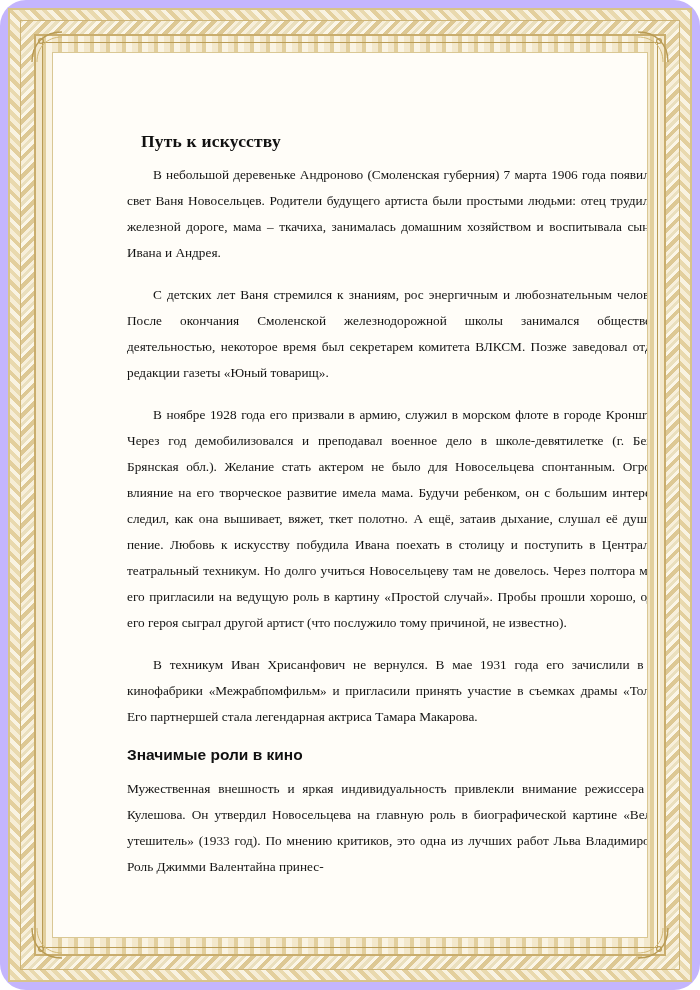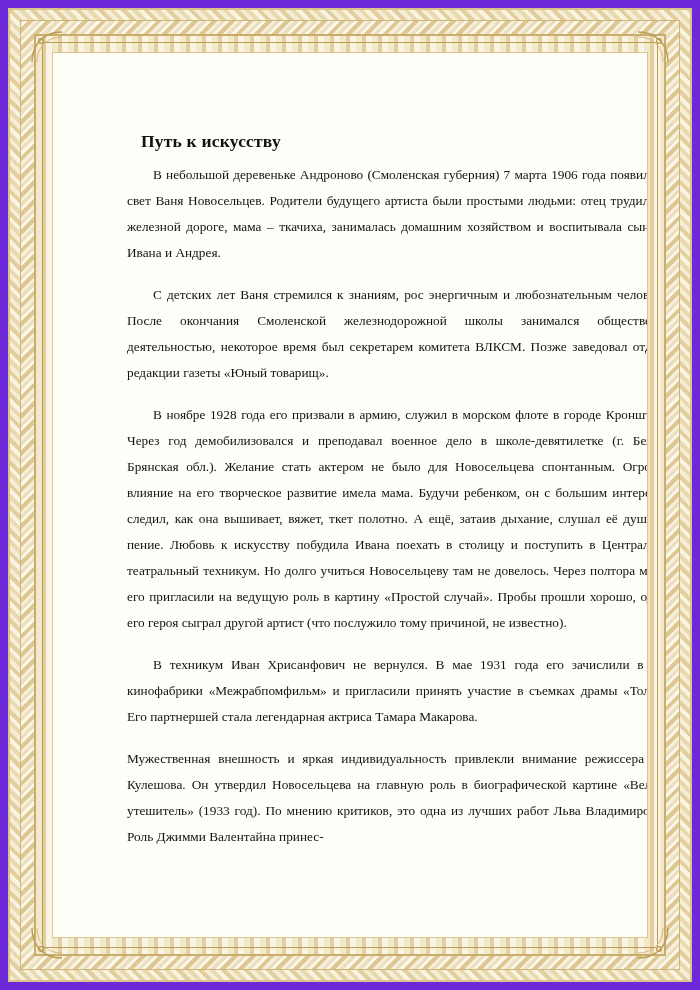--- a/index.html
+++ b/index.html
@@ -13,21 +13,22 @@
     font-family: "Liberation Serif", serif;
     overflow: hidden;
   }
 
   
   .page {
     position: relative;
     width: 700px;
     height: 990px;
     box-sizing: border-box;
-    background: #6d28d9;
+    background: #c4b5fd;
+    border-radius: 26px;
   }
 
   .border-outer {
     position: absolute;
     left: 8px;
     top: 8px;
     right: 8px;
     bottom: 8px;
     box-sizing: border-box;
     border: 2px solid #d8c48a;
@@ -198,18 +199,19 @@
       <h1 class="doc-title">Путь к искусству</h1>
 
       <p class="para">В небольшой деревеньке Андроново (Смоленская губерния) 7 марта 1906 года появился на свет Ваня Новосельцев. Родители будущего артиста были простыми людьми: отец трудился на железной дороге, мама – ткачиха, занималась домашним хозяйством и воспитывала сыновей: Ивана и Андрея.</p>
 
       <p class="para">С детских лет Ваня стремился к знаниям, рос энергичным и любознательным человеком. После окончания Смоленской железнодорожной школы занимался общественной деятельностью, некоторое время был секретарем комитета ВЛКСМ. Позже заведовал отделом редакции газеты «Юный товарищ».</p>
 
       <p class="para">В ноябре 1928 года его призвали в армию, служил в морском флоте в городе Кронштадте. Через год демобилизовался и преподавал военное дело в школе-девятилетке (г. Бежица, Брянская обл.). Желание стать актером не было для Новосельцева спонтанным. Огромное влияние на его творческое развитие имела мама. Будучи ребенком, он с большим интересном следил, как она вышивает, вяжет, ткет полотно. А ещё, затаив дыхание, слушал её душевное пение. Любовь к искусству побудила Ивана поехать в столицу и поступить в Центральный театральный техникум. Но долго учиться Новосельцеву там не довелось. Через полтора месяца его пригласили на ведущую роль в картину «Простой случай». Пробы прошли хорошо, однако его героя сыграл другой артист (что послужило тому причиной, не известно).</p>
 
       <p class="para">В техникум Иван Хрисанфович не вернулся. В мае 1931 года его зачислили в штат кинофабрики «Межрабпомфильм» и пригласили принять участие в съемках драмы «Толедо». Его партнершей стала легендарная актриса Тамара Макарова.</p>
 
+      <h2 class="doc-subtitle">Значимые роли в кино</h2>
 
       <p class="para noindent tail">Мужественная внешность и яркая индивидуальность привлекли внимание режиссера Льва Кулешова. Он утвердил Новосельцева на главную роль в биографической картине «Великий утешитель» (1933 год). По мнению критиков, это одна из лучших работ Льва Владимировича. Роль Джимми Валентайна принес-</p>
 
     </div>
   </div>
 </div>
 
 </body></html>

